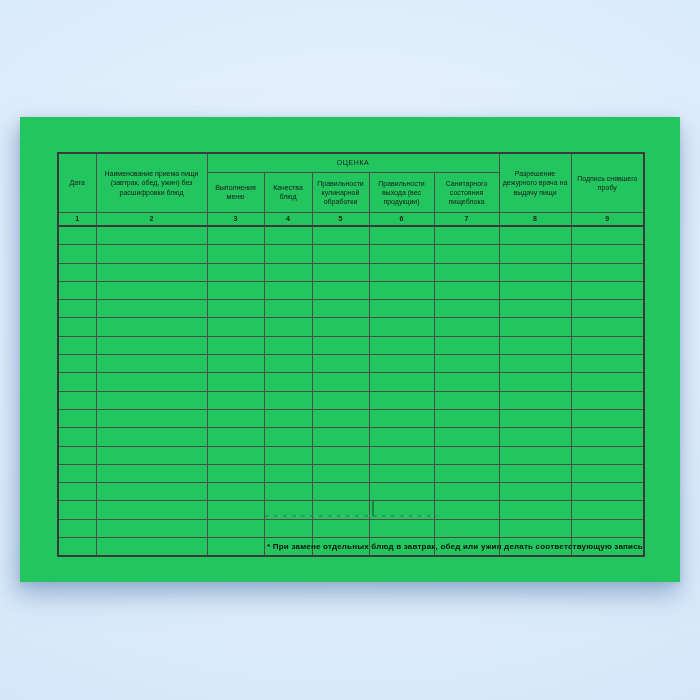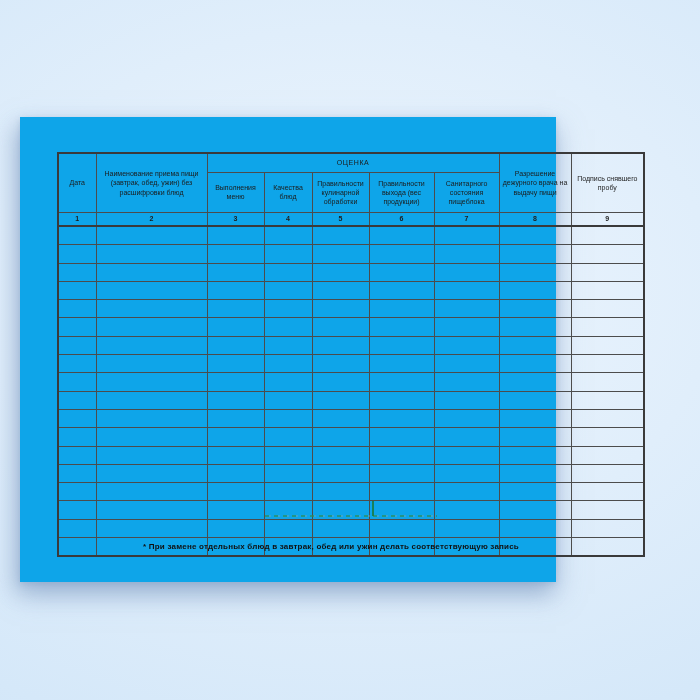--- a/index.html
+++ b/index.html
@@ -3,22 +3,22 @@
 <meta charset="utf-8">
 <style>
   html,body{margin:0;padding:0;}
   body{
     width:700px;height:700px;position:relative;overflow:hidden;
     font-family:"Liberation Sans",sans-serif;
     background:radial-gradient(ellipse 130% 95% at 50% 42%,
       #eef6fe 0%, #e0eefb 40%, #d5e8f9 70%, #cbe1f6 100%);
   }
   .paper{
-    position:absolute;left:20px;top:117px;width:536px;height:465px;
-    background:#0ea5e9;
+    position:absolute;left:20px;top:117px;width:660px;height:465px;
+    background:#22c55e;
     box-shadow:0 12px 26px rgba(118,148,190,.50),
                -6px 10px 18px rgba(118,148,190,.30),
                0 2px 6px rgba(118,148,190,.28);
   }
   table.journal{
     position:absolute;left:37px;top:35px;width:586px;
     border-collapse:collapse;table-layout:fixed;
     border:2px solid #3a3a3a;
   }
   table.journal th,table.journal td{

